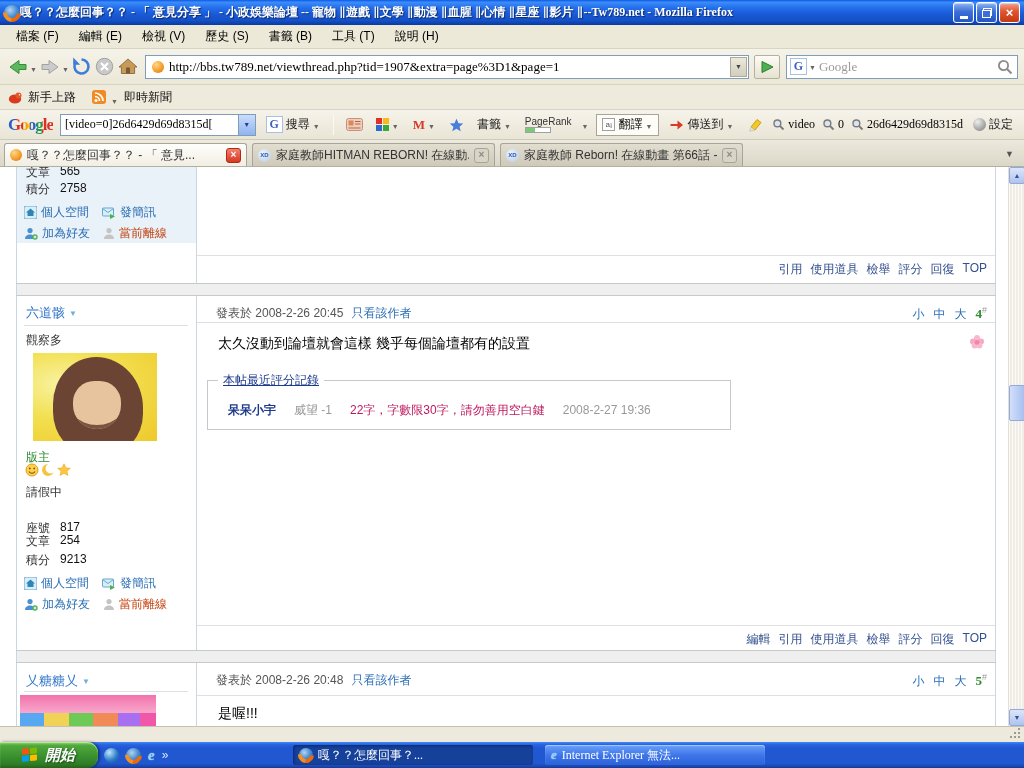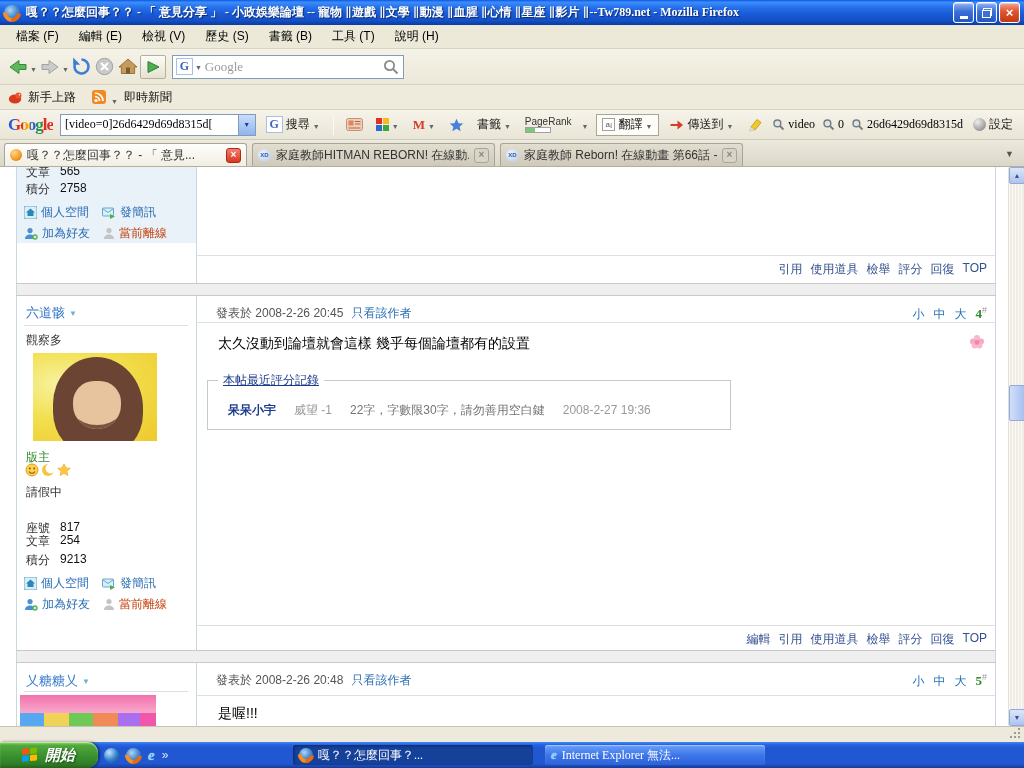--- a/index.html
+++ b/index.html
@@ -9,21 +9,21 @@
   .abs{position:absolute}
   svg{display:block}
 
   
   .titlebar{position:absolute;left:0;top:0;width:1024px;height:25px;display:flex;align-items:center;padding:0 4px;
     background:linear-gradient(180deg,#0C59E8 0%,#3D8DF8 9%,#2570EC 30%,#1A5BD8 55%,#1450C6 82%,#0A3AA0 100%)}
   .ff-icon{position:relative;width:16px;height:16px;border-radius:50%;flex:none;
     background:radial-gradient(circle at 38% 32%,#AFD4F5 0%,#4E8FD0 45%,#1E4E8E 100%)}
   .ff-icon::before{content:'';position:absolute;inset:-1px;border-radius:50%;border:4px solid transparent;
     border-left-color:#F78E1E;border-bottom-color:#E86A0C;transform:rotate(-40deg)}
-  .titletext{flex:1;margin-left:6px;color:#fff;font:bold 12px "Liberation Serif",serif;white-space:nowrap;overflow:hidden;text-shadow:1px 1px 1px #0A2A6A}
+  .titletext{flex:1;color:#fff;font:bold 12px "Liberation Serif",serif;white-space:nowrap;overflow:hidden;text-shadow:1px 1px 1px #0A2A6A}
   .winbtn{width:21px;height:21px;margin-left:2px;border-radius:3px;border:1px solid #fff;display:flex;align-items:center;justify-content:center;
     color:#fff;background:linear-gradient(180deg,#8FB3F2 0%,#3C6FD8 45%,#2356C2 100%);box-shadow:inset 0 1px 1px #C8DBFA}
   .winbtn.close{background:linear-gradient(180deg,#F2A38F 0%,#E0542E 45%,#C23A12 100%)}
   .glyph-min{width:8px;height:3px;background:#fff;margin-top:9px}
   .glyph-restore{position:relative;width:10px;height:10px}
   .glyph-restore::before{content:'';position:absolute;right:0;top:0;width:7px;height:6px;border:1px solid #fff}
   .glyph-restore::after{content:'';position:absolute;left:0;bottom:0;width:7px;height:6px;border:1px solid #fff;background:#3C6FD8}
   .glyph-x{font:bold 13px "Liberation Sans",sans-serif;line-height:1}
 
   
@@ -124,21 +124,21 @@
   .avatar2::after{content:'';position:absolute;left:40px;top:28px;width:48px;height:48px;background:#E8C49E;border-radius:46% 46% 52% 52%;
     box-shadow:inset 0 -14px 0 -10px #7A5440}
   .avatar3{position:absolute;left:20px;top:528px;width:136px;height:31px;
     background:linear-gradient(90deg,#57A8F0 0 18%,#F0D257 18% 36%,#6FC957 36% 54%,#F08A57 54% 72%,#A86FF0 72% 88%,#F057A8 88% 100%)}
   .avatar3::before{content:'';position:absolute;left:0;right:0;top:0;height:58%;background:linear-gradient(180deg,#F272AC,#F8A8CC)}
   .ratebox{position:absolute;left:207px;top:213px;width:524px;height:50px;border:1px solid #C8C8C8;background:#fff}
   .ratebox .legend{position:absolute;top:-9px;left:10px;background:#fff;padding:0 5px;color:#1C3A8C;text-decoration:underline}
   .raterow{position:absolute;left:20px;top:21px;display:flex;gap:18px;align-items:baseline}
   .rr-user{font-weight:bold;color:#1C3A8C}
   .rr-dim{color:#999}
-  .rr-reason{color:#737373}
+  .rr-reason{color:#be185d}
 
   
   .scroll{position:absolute;left:1008px;top:167px;width:16px;height:559px;border-left:1px solid #E2E0D6;
     background:repeating-linear-gradient(90deg,#FBFAF6 0 1px,#EFEDE6 1px 3px)}
   .sbtn{position:absolute;left:0;width:16px;height:17px;background:linear-gradient(#DCE6FA,#AEC4EE);border:1px solid #95A8D8;border-radius:2px;
     color:#3A4E9C;font-size:7px;display:flex;align-items:center;justify-content:center}
   .sthumb{position:absolute;left:0;top:218px;width:16px;height:36px;background:linear-gradient(90deg,#D2DFFA,#A8C0F0);
     border:1px solid #95A8D8;border-radius:2px}
 
   
@@ -221,20 +221,25 @@
           <circle cx="10.5" cy="10.5" r="8.2" fill="#C9C9C9" stroke="#A2A2A2"></circle>
           <path d="M7 7l7 7M14 7l-7 7" stroke="#fff" stroke-width="2.2"></path>
         </svg>
     </span>
     <span class="navbtn">
       <svg width="22" height="21" viewBox="0 0 22 21">
           <path d="M11 3L20 11h-2.4v6.5H4.4V11H2z" fill="#C89A5A" stroke="#8A6A3A" stroke-width="0.9"></path>
           <rect x="9" y="11.5" width="4" height="6" fill="#7A5A34"></rect>
         </svg>
     </span>
+    <span class="urlbar">
+      <span class="fav-ball"></span>
+      <input value="http://bbs.tw789.net/viewthread.php?tid=1907&amp;extra=page%3D1&amp;page=1" style="">
+      <span class="url-drop">▼</span>
+    </span>
     <span class="gobtn">
       <svg width="16" height="16" viewBox="0 0 16 16">
           <path d="M3 2.5l11 5.5-11 5.5z" fill="#4CAF50" stroke="#2E7D32"></path>
         </svg>
     </span>
     <span class="searchbar">
       <span class="gbox">G</span>
       <span class="ddc" style="margin-top:2px">▼</span>
       <input placeholder="Google" style="">
       <svg width="18" height="18" viewBox="0 0 18 18">

